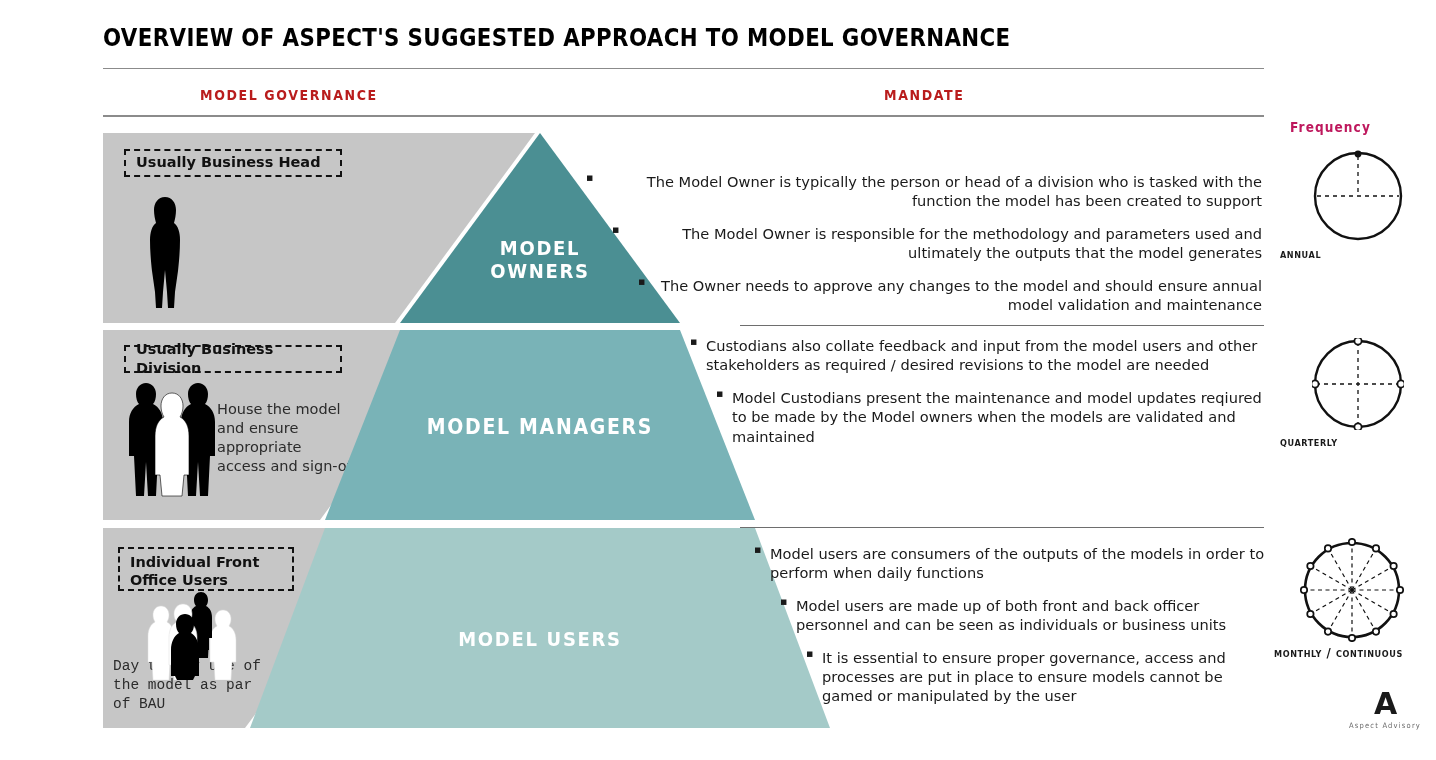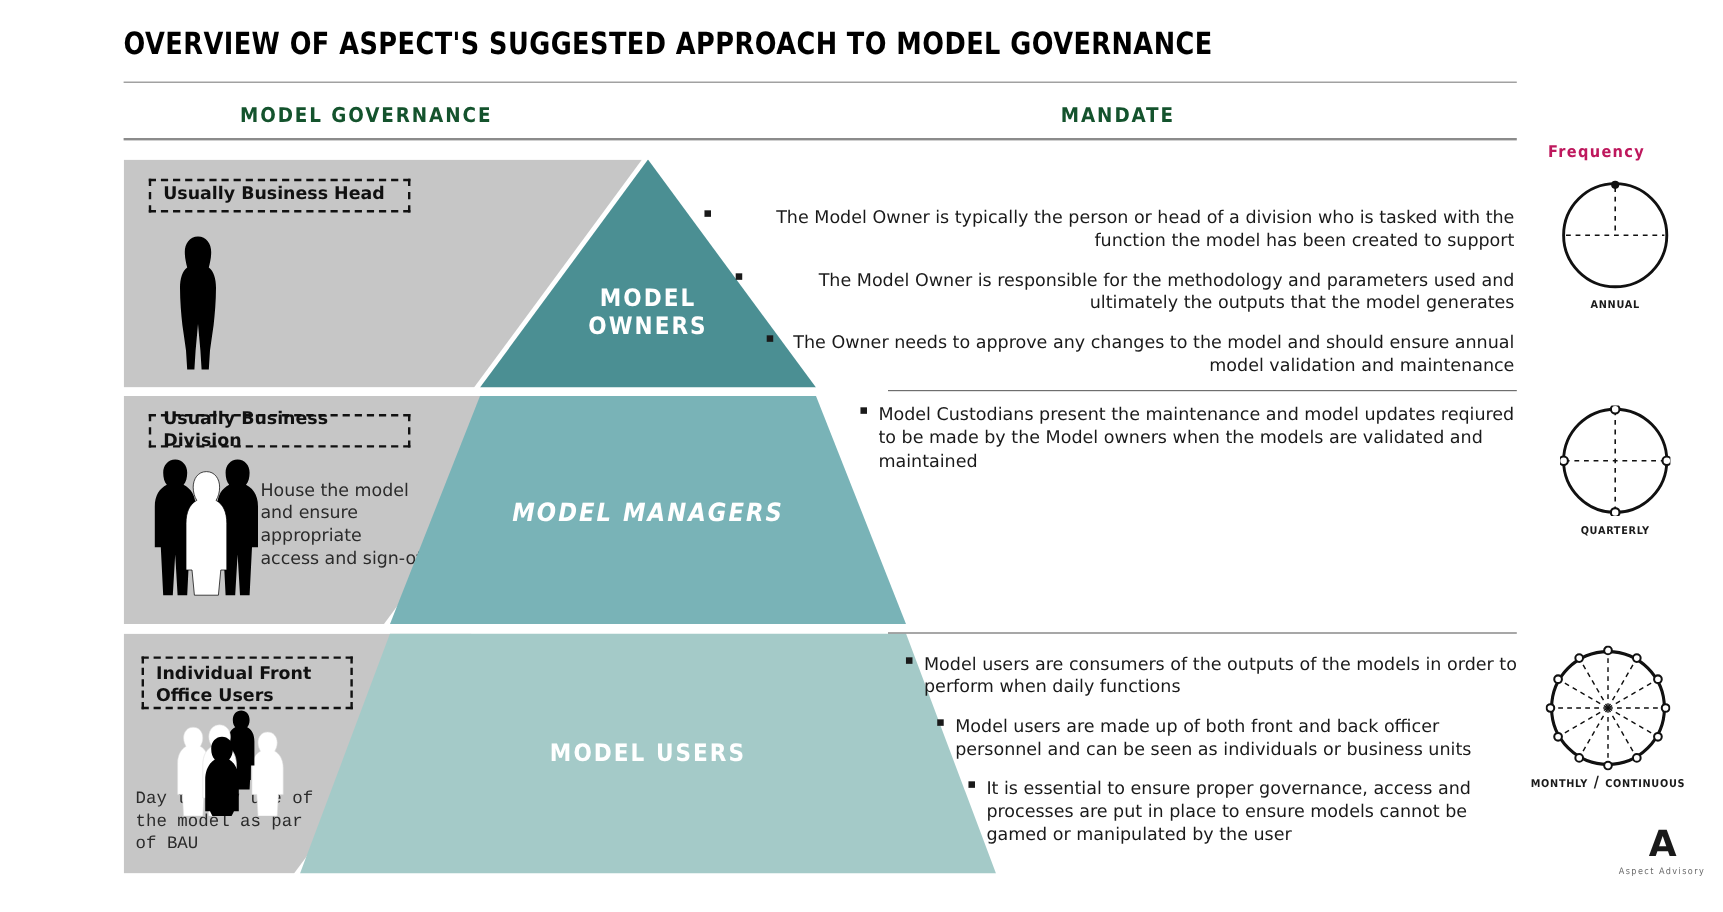--- a/index.html
+++ b/index.html
@@ -19,22 +19,22 @@
     transform:scaleX(0.93);transform-origin:left center;
   }
   #title-rule{
     position:absolute;left:103px;top:68px;width:1161px;height:1px;background:#8b8b8b;
   }
 
   
   .col-head{
     position:absolute;
     font-family:"DejaVu Sans Condensed","Liberation Sans Narrow","Liberation Sans",sans-serif;
-    font-weight:700;font-size:17px;letter-spacing:1.6px;
-    text-transform:uppercase;color:#14532d;white-space:nowrap;
+    font-weight:700;font-size:14px;letter-spacing:1.6px;
+    text-transform:uppercase;color:#b91c1c;white-space:nowrap;
   }
   #head-gov{left:200px;top:87px;}
   #head-mandate{left:884px;top:87px;}
   #head-freq{
     position:absolute;left:1290px;top:119px;
     font-family:"DejaVu Sans Condensed","Liberation Sans Narrow","Liberation Sans",sans-serif;
     font-weight:700;font-size:13.5px;letter-spacing:1.1px;color:#be185d;white-space:nowrap;
   }
   #head-rule{
     position:absolute;left:103px;top:115px;width:1161px;height:1.5px;background:#8b8b8b;
@@ -70,32 +70,32 @@
   #desc1{left:201px;top:219px;width:230px;}
   #desc2{left:217px;top:400px;width:170px;}
   #desc3{left:113px;top:657px;width:150px;font-family:Liberation Mono, monospace;}
 
   
   .people{position:absolute;}
 
   
   .tier{position:absolute;}
   #tier1{left:400px;top:133px;width:280px;height:190px;}
-  #tier2{left:325px;top:330px;width:430px;height:190px;font-style:italic;}
+  #tier2{left:325px;top:330px;width:430px;height:190px;}
   #tier3{left:250px;top:528px;width:580px;height:200px;}
   .tier svg{display:block;}
   .tier-label{
     position:absolute;left:0;right:0;text-align:center;
     font-family:"DejaVu Sans Condensed","Liberation Sans Narrow","Liberation Sans",sans-serif;
     font-weight:700;color:#fff;letter-spacing:1.7px;text-transform:uppercase;
     line-height:1.17;pointer-events:none;
   }
   #tier1-label{top:104px;font-size:20px;}
   #tier2-label{top:85px;font-size:21px;}
-  #tier3-label{top:88px;font-size:20px;}
+  #tier3-label{top:100px;font-size:20px;}
 
   
   .bullets{position:absolute;}
   .bullet{
     position:relative;
     font-family:"DejaVu Sans","Liberation Sans",sans-serif;
     font-size:14.6px;line-height:1.33;color:#1a1a1a;
     padding-left:16px;margin-bottom:13px;
   }
   .bullet:before{
@@ -107,21 +107,21 @@
   #bul1{left:586px;top:172px;width:676px;text-align:right;}
   #bul2{left:664px;top:336px;width:608px;}
   #bul3{left:754px;top:544px;width:520px;}
 
   
   .m-rule{position:absolute;height:1px;background:#6e6e6e;}
   #m-rule1{left:740px;top:325px;width:524px;}
   #m-rule2{left:740px;top:527px;width:524px;}
 
   
-  .freq{position:absolute;text-align:center;width:156px;}
+  .freq{position:absolute;text-align:left;width:156px;margin-left:12px;}
   #freq1{left:1268px;top:150px;}
   #freq2{left:1268px;top:338px;}
   #freq3{left:1262px;top:538px;}
   .freq-label{
     margin-top:3px;
     font-family:"DejaVu Sans Condensed","Liberation Sans Narrow","Liberation Sans",sans-serif;
     font-weight:700;font-size:13.5px;letter-spacing:0.6px;color:#1a1a1a;
     font-variant:small-caps;text-transform:lowercase;white-space:nowrap;
   }
   .freq-label.wide{font-size:13px;}
@@ -215,20 +215,21 @@
     <div class="tier-label" id="tier3-label">Model Users</div>
   </div>
 
   <div class="bullets" id="bul1">
     <div class="bullet">The Model Owner is typically the person or head of a division who is tasked with the function the model has been created to support</div>
     <div class="bullet lvl2">The Model Owner is responsible for the methodology and parameters used and ultimately the outputs that the model generates</div>
     <div class="bullet lvl3">The Owner needs to approve any changes to the model and should ensure annual model validation and maintenance</div>
   </div>
 
   <div class="bullets" id="bul2">
+    <div class="bullet lvl2">Custodians also collate feedback and input from the model users and other stakeholders as required / desired revisions to the model are needed</div>
     <div class="bullet lvl3">Model Custodians present the maintenance and model updates reqiured to be made by the Model owners when the models are validated and maintained</div>
   </div>
 
   <div class="bullets" id="bul3">
     <div class="bullet">Model users are consumers of the outputs of the models in order to perform when daily functions</div>
     <div class="bullet lvl2">Model users are made up of both front and back officer personnel and can be seen as individuals or business units</div>
     <div class="bullet lvl3">It is essential to ensure proper governance, access and processes are put in place to ensure models cannot be gamed or manipulated by the user</div>
   </div>
 
   <div class="m-rule" id="m-rule1"></div>

